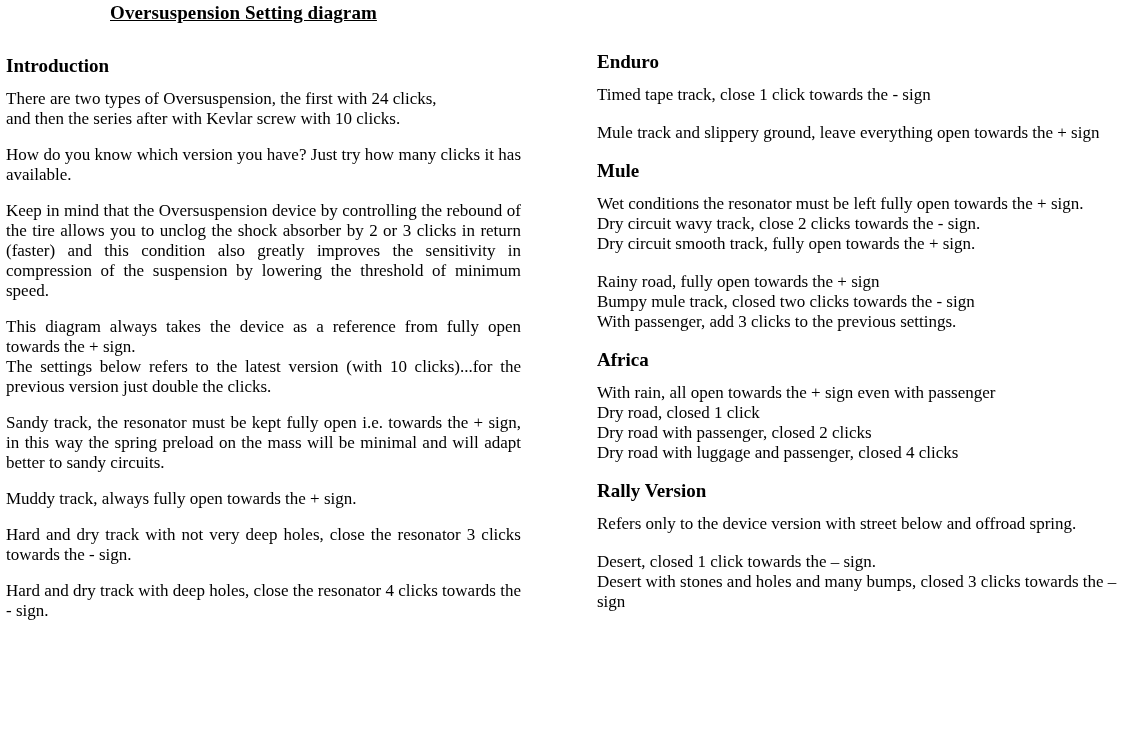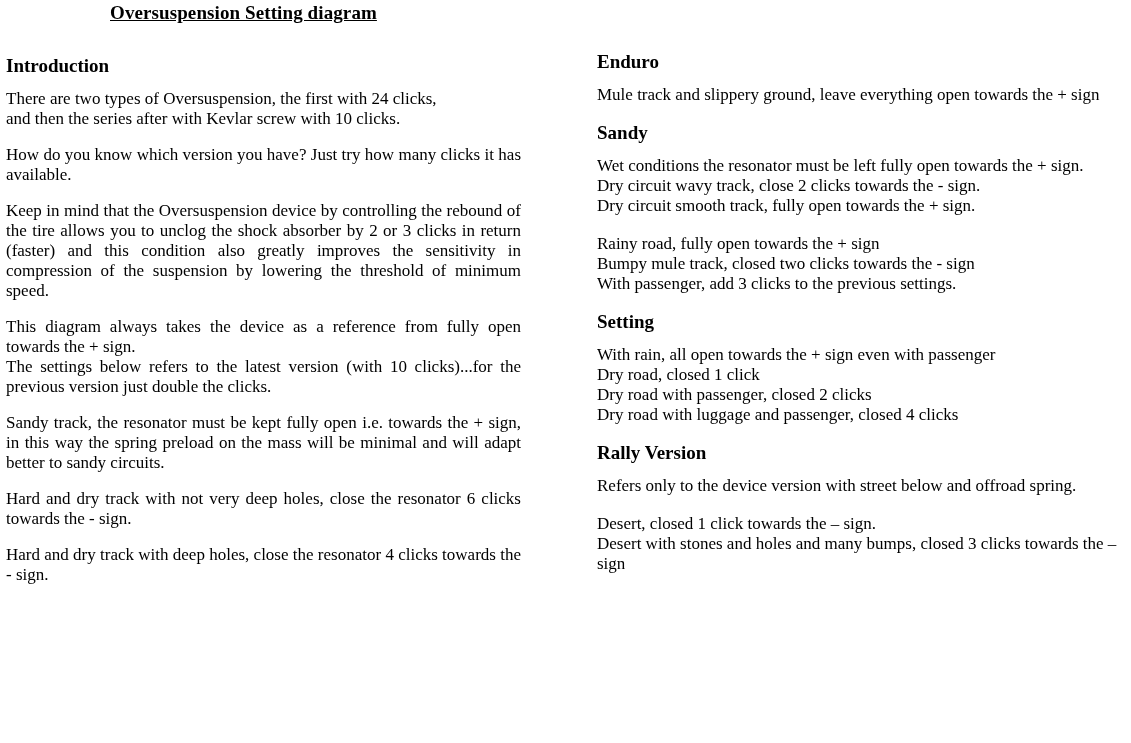--- a/index.html
+++ b/index.html
@@ -82,48 +82,50 @@
     <div class="left-block">
       <h2 class="section">Introduction</h2>
       <p class="para">There are two types of Oversuspension, the first with 24 clicks,<br>and then the series after with Kevlar screw with 10 clicks.</p>
       <p class="para">How do you know which version you have? Just try how many clicks it has available.</p>
       <p class="para">Keep in mind that the Oversuspension device by controlling the rebound of the tire allows you to unclog the shock absorber by 2 or 3 clicks in return (faster) and this condition also greatly improves the sensitivity in compression of the suspension by lowering the threshold of minimum speed.</p>
       <p class="para">This diagram always takes the device as a reference from fully open towards the + sign.<br>The settings below refers to the latest version (with 10 clicks)...for the previous version just double the clicks.</p>
     </div>
 
     <div class="left-block">
       <p class="para">Sandy track, the resonator must be kept fully open i.e. towards the + sign, in this way the spring preload on the mass will be minimal and will adapt better to sandy circuits.</p>
-      <p class="para">Hard and dry track with not very deep holes, close the resonator 6 clicks towards the - sign.</p>
+      <p class="para">Muddy track, always fully open towards the + sign.</p>
+      <p class="para">Hard and dry track with not very deep holes, close the resonator 3 clicks towards the - sign.</p>
       <p class="para">Hard and dry track with deep holes, close the resonator 4 clicks towards the - sign.</p>
     </div>
 
   </div>
 
   <div class="col col-right">
 
     <div class="rblock">
       <h2 class="section"><span>Enduro</span><span class="plain"></span></h2>
+      <p class="para nojust">Timed tape track, close 1 click towards the - sign</p>
       <p class="para nojust">Mule track and slippery ground, leave everything open towards the + sign</p>
     </div>
 
     <div class="rblock">
-      <h2 class="section"><span>Sandy</span><span class="plain"></span></h2>
+      <h2 class="section"><span>Mule</span><span class="plain"></span></h2>
       <div class="lines">
         <p class="para nojust">Wet conditions the resonator must be left fully open towards the + sign.<br>Dry circuit wavy track, close 2 clicks towards the - sign.<br>Dry circuit smooth track, fully open towards the + sign.</p>
       </div>
     </div>
 
     <div class="rblock">
       <div class="lines">
         <p class="para nojust">Rainy road, fully open towards the + sign<br>Bumpy mule track, closed two clicks towards the - sign<br>With passenger, add 3 clicks to the previous settings.</p>
       </div>
     </div>
 
     <div class="rblock">
-      <h2 class="section"><span>Setting</span><span class="plain"></span></h2>
+      <h2 class="section"><span>Africa</span><span class="plain"></span></h2>
       <div class="lines">
         <p class="para nojust">With rain, all open towards the + sign even with passenger<br>Dry road, closed 1 click<br>Dry road with passenger, closed 2 clicks<br>Dry road with luggage and passenger, closed 4 clicks</p>
       </div>
     </div>
 
     <div class="rblock">
       <h2 class="section"><span>Rally Version</span><span class="plain"></span></h2>
       <p class="para nojust">Refers only to the device version with street below and offroad spring.</p>
       <div class="lines">
         <p class="para nojust">Desert, closed 1 click towards the – sign.<br>Desert with stones and holes and many bumps, closed 3 clicks towards the –  sign</p>

